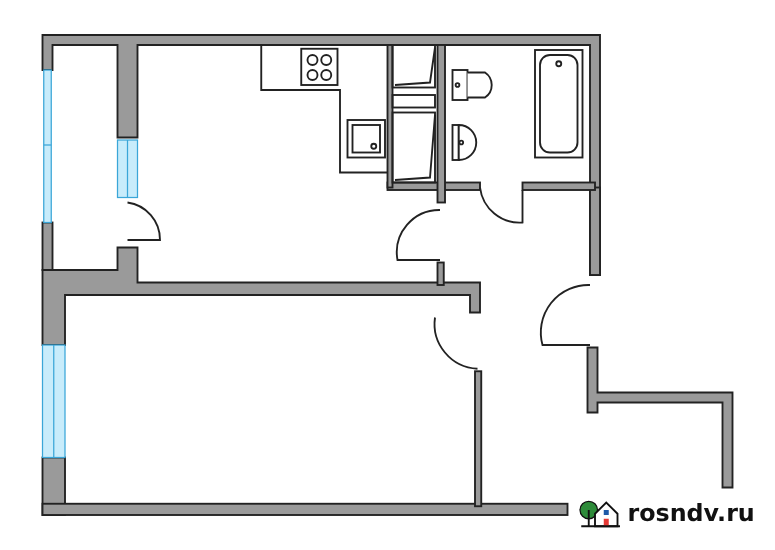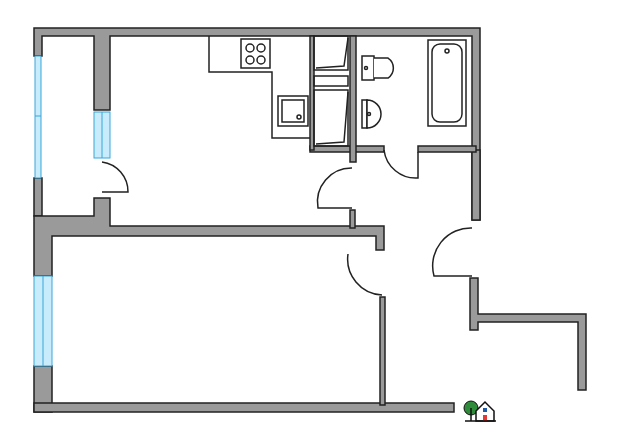--- a/index.html
+++ b/index.html
@@ -92,13 +92,14 @@
 
 <div class="logo">
   <svg width="36" height="24" viewBox="0 0 36 24">
     <circle cx="9" cy="9" r="7" fill="#2e8b3a" stroke="#111" stroke-width="1"></circle>
     <line x1="9" y1="9" x2="9" y2="22" stroke="#111" stroke-width="1.5"></line>
     <path d="M14 12 L23 3 L32 12 V22 H14 Z" fill="#fff" stroke="#111" stroke-width="1.5"></path>
     <rect x="21" y="9" width="4" height="4" fill="#1e5aa8"></rect>
     <rect x="21" y="16" width="4" height="6" fill="#e53935"></rect>
     <line x1="3" y1="22" x2="34" y2="22" stroke="#111" stroke-width="1.5"></line>
   </svg>
+  <span class="logo-text">rosndv.ru</span>
 </div>
 
 </body></html>

